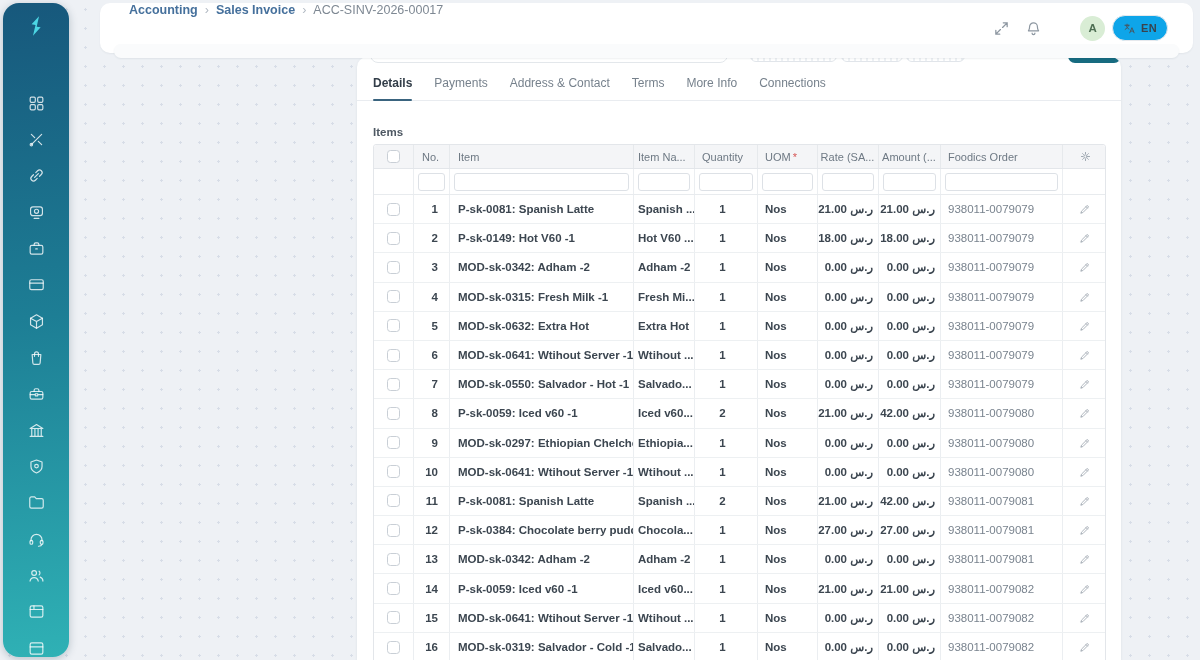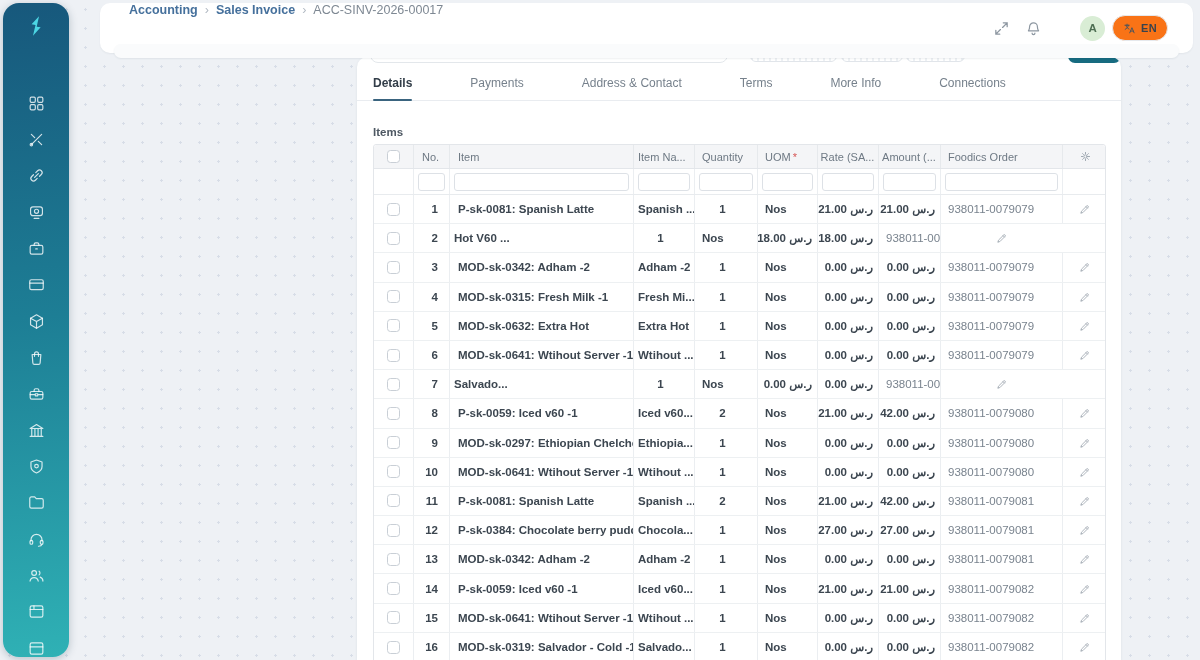--- a/index.html
+++ b/index.html
@@ -54,21 +54,21 @@
   .top-actions { position:absolute; right:25px; top:0; height:100%; display:flex; align-items:center; }
   .icon-btn { width:17px; height:17px; color:#8d97a1; margin-left:15px; cursor:pointer; }
   .icon-btn svg { width:100%; height:100%; }
   .avatar {
     width:25px; height:25px; border-radius:50%; background:#d9edd5; color:#4d6e52;
     font-size:11.5px; font-weight:700; display:flex; align-items:center; justify-content:center;
     margin-left:38px; cursor:pointer;
   }
   .lang-pill {
     margin-left:7px; height:26px; border:1px solid #e6e9ed; border-radius:13px;
-    display:flex; align-items:center; padding:0 10px; background:#f97316; cursor:pointer;
+    display:flex; align-items:center; padding:0 10px; background:#0ea5e9; cursor:pointer;
   }
   .lang-pill svg { width:13px; height:13px; color:#4a545e; }
   .lang-label { font-size:11px; font-weight:700; color:#39434d; margin-left:5px; letter-spacing:.3px; }
 
   
   .content-card {
     position:absolute; left:357px; top:57px; width:764px; height:603px;
     background:#fff; border-radius:10px 10px 0 0; overflow:hidden;
     box-shadow:0 1px 3px rgba(30,50,70,.08);
   }
@@ -76,21 +76,21 @@
     border:1px solid #e3e7eb; border-radius:8px; background:#fff; }
   .sliver-chip { position:absolute; top:-19px; height:24px; border:1px solid #e1e5ea; border-radius:6px;
     background:repeating-linear-gradient(90deg,#eef1f4 0 2px,#fff 2px 6px); }
   .chip-1 { left:393px; width:87px; }
   .chip-2 { left:484px; width:62px; }
   .chip-3 { left:549px; width:59px; }
   .sliver-btn { position:absolute; left:711px; top:-19px; width:53px; height:25px;
     border:none; border-radius:7px; background:#176b80; cursor:pointer; }
 
   .tabs { position:absolute; top:8px; left:0; right:0; height:36px; display:flex;
-    align-items:stretch; padding-left:16px; border-bottom:1px solid #e9ecf0;gap:36px; }
+    align-items:stretch; padding-left:16px; border-bottom:1px solid #e9ecf0; }
   .tab { display:flex; align-items:center; margin-right:22px; font-size:12px; color:#76818c;
     cursor:pointer; position:relative; font-weight:500; white-space:nowrap; }
   .tab.active { color:#323d48; font-weight:700; }
   .tab.active::after { content:""; position:absolute; left:0; right:0; bottom:-1px; height:2.5px;
     background:#3a647f; border-radius:2px; }
 
   .items-label { position:absolute; top:61px; left:16px; font-size:11.5px; font-weight:600; color:#4e5863;margin-top:8px; }
 
   
   .grid { position:absolute; top:87px; left:16px; width:733px;
@@ -391,20 +391,23 @@
           </svg>
         </div>
       </div>
       <div class="grow g-row">
         <div class="c-check">
           <div class="checkbox"></div>
         </div>
         <div class="c-no">
           <span>2</span>
         </div>
+        <div class="c-item">
+          <span>P-sk-0149: Hot V60 -1</span>
+        </div>
         <div class="c-iname">
           <span>Hot V60 ...</span>
         </div>
         <div class="c-qty">
           <span>1</span>
         </div>
         <div class="c-uom">
           <span>Nos</span>
         </div>
         <div class="c-rate">
@@ -557,20 +560,23 @@
             <path d="M4.2 19.8 l.7-3.4 L15.5 5.8 a2 2 0 0 1 2.8 2.8 L7.7 19.2 l-3.5.6 Z M14 7.3 l2.8 2.8"></path>
           </svg>
         </div>
       </div>
       <div class="grow g-row">
         <div class="c-check">
           <div class="checkbox"></div>
         </div>
         <div class="c-no">
           <span>7</span>
+        </div>
+        <div class="c-item">
+          <span>MOD-sk-0550: Salvador - Hot -1</span>
         </div>
         <div class="c-iname">
           <span>Salvado...</span>
         </div>
         <div class="c-qty">
           <span>1</span>
         </div>
         <div class="c-uom">
           <span>Nos</span>
         </div>

